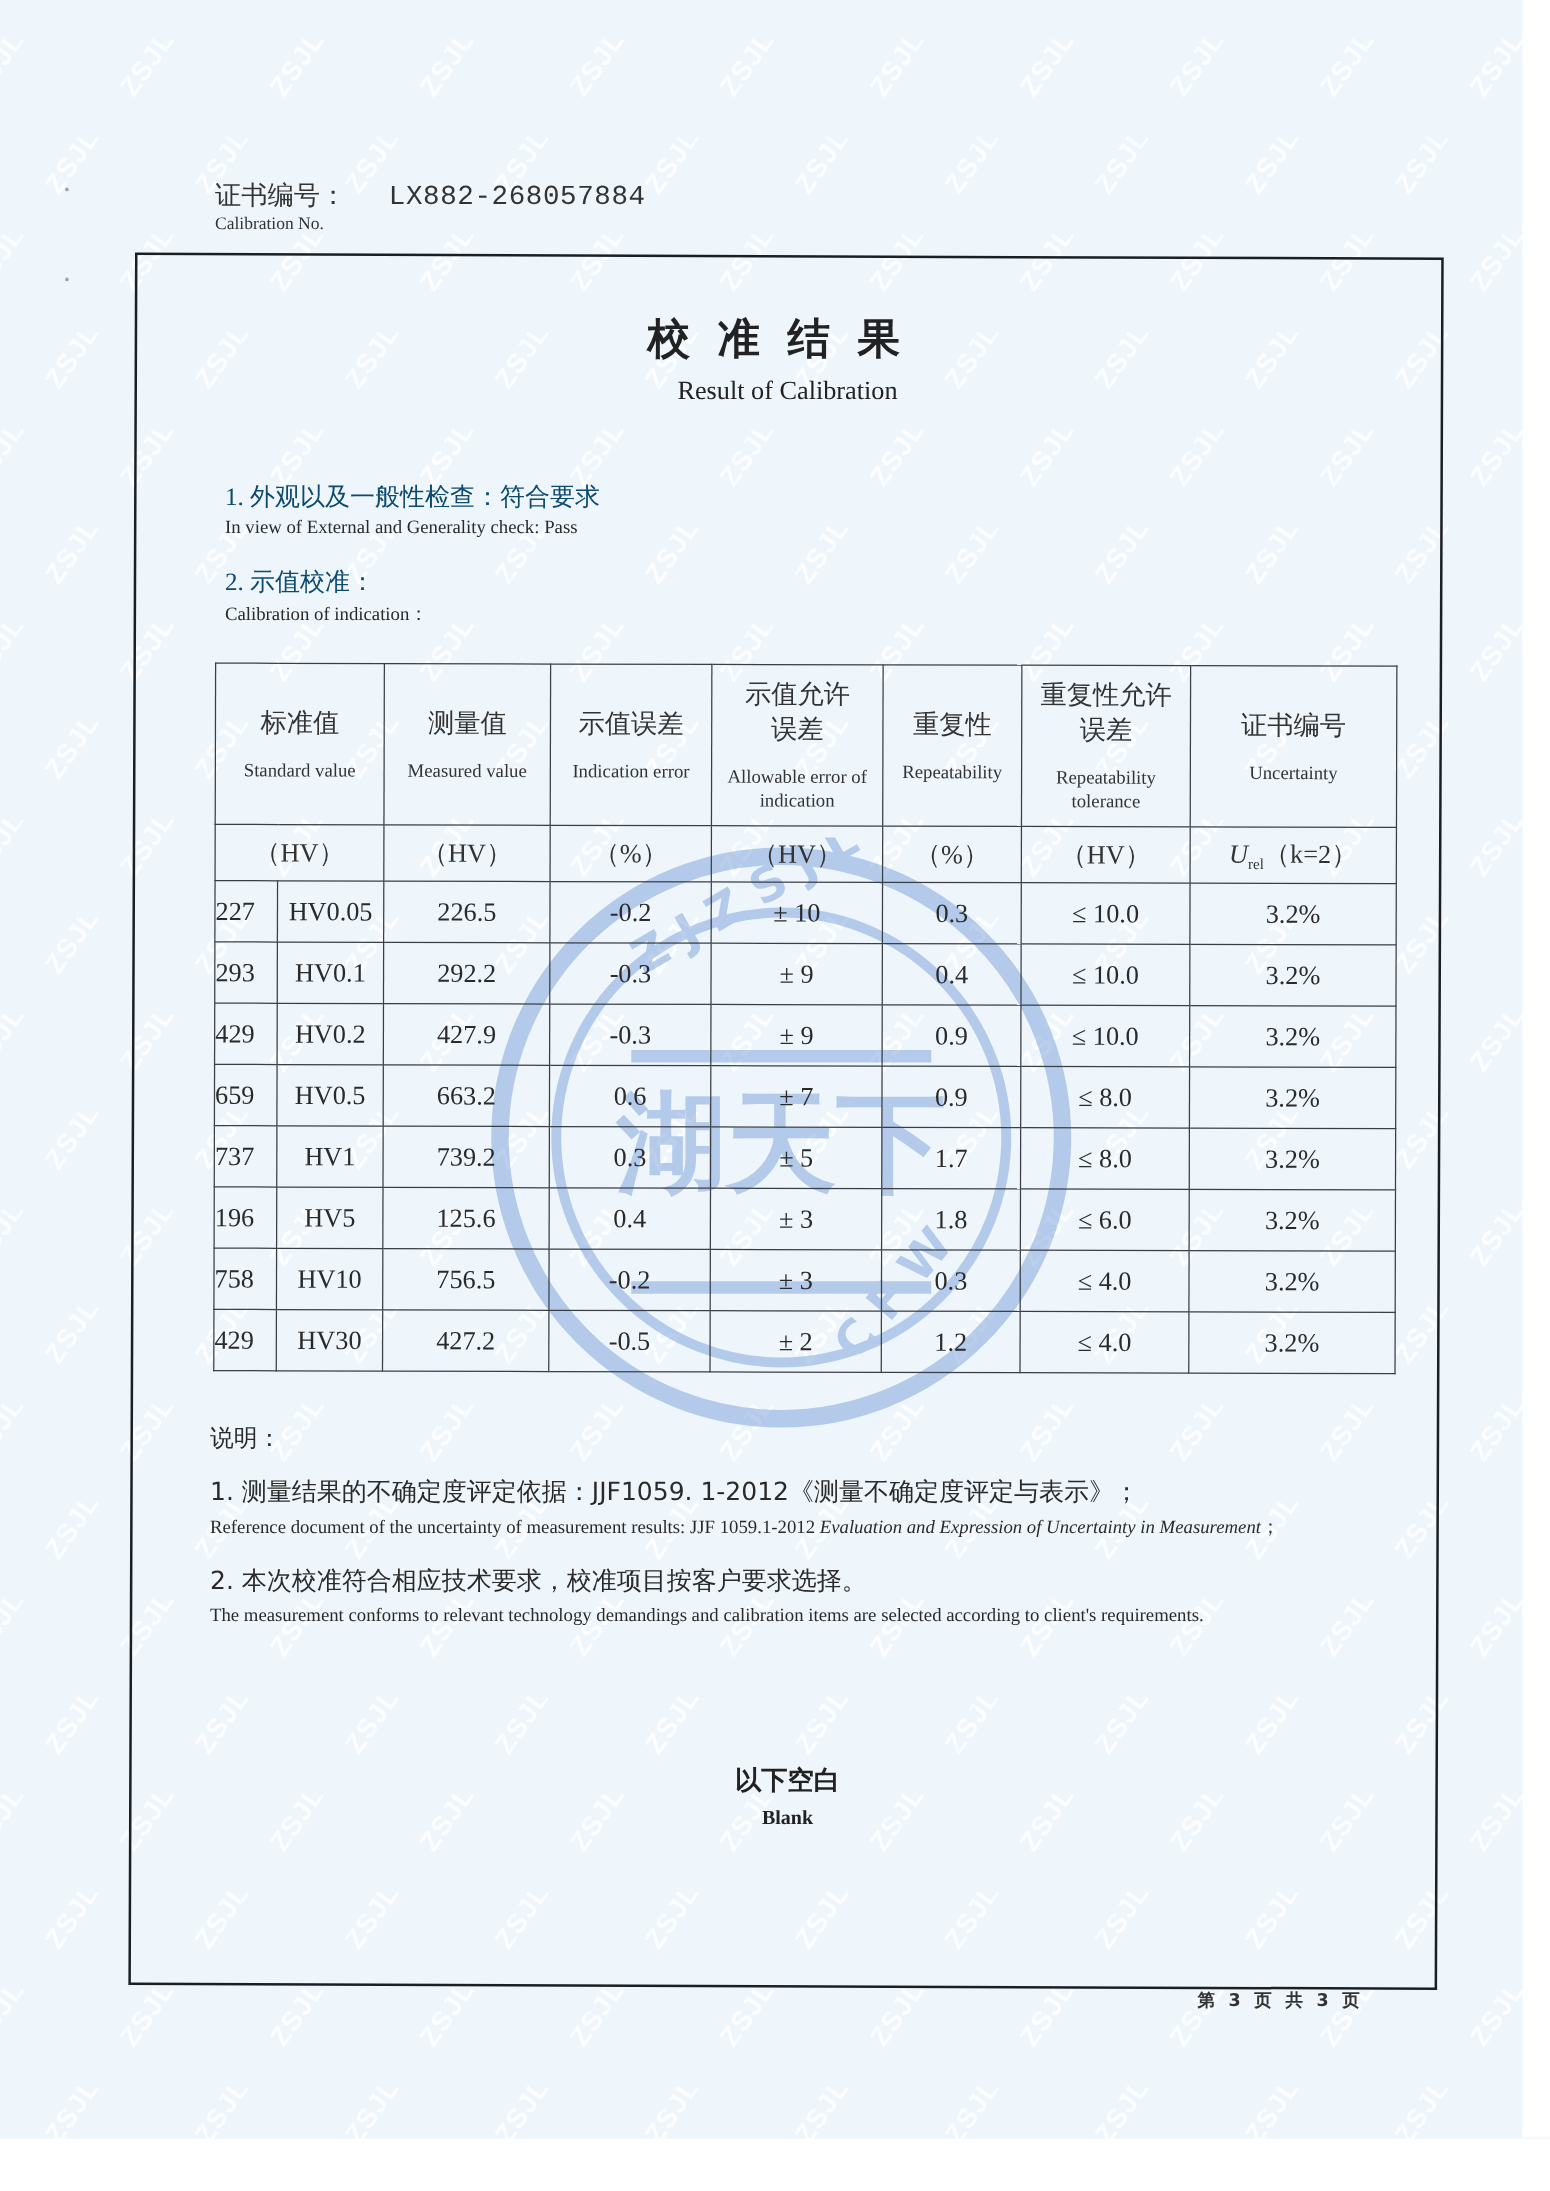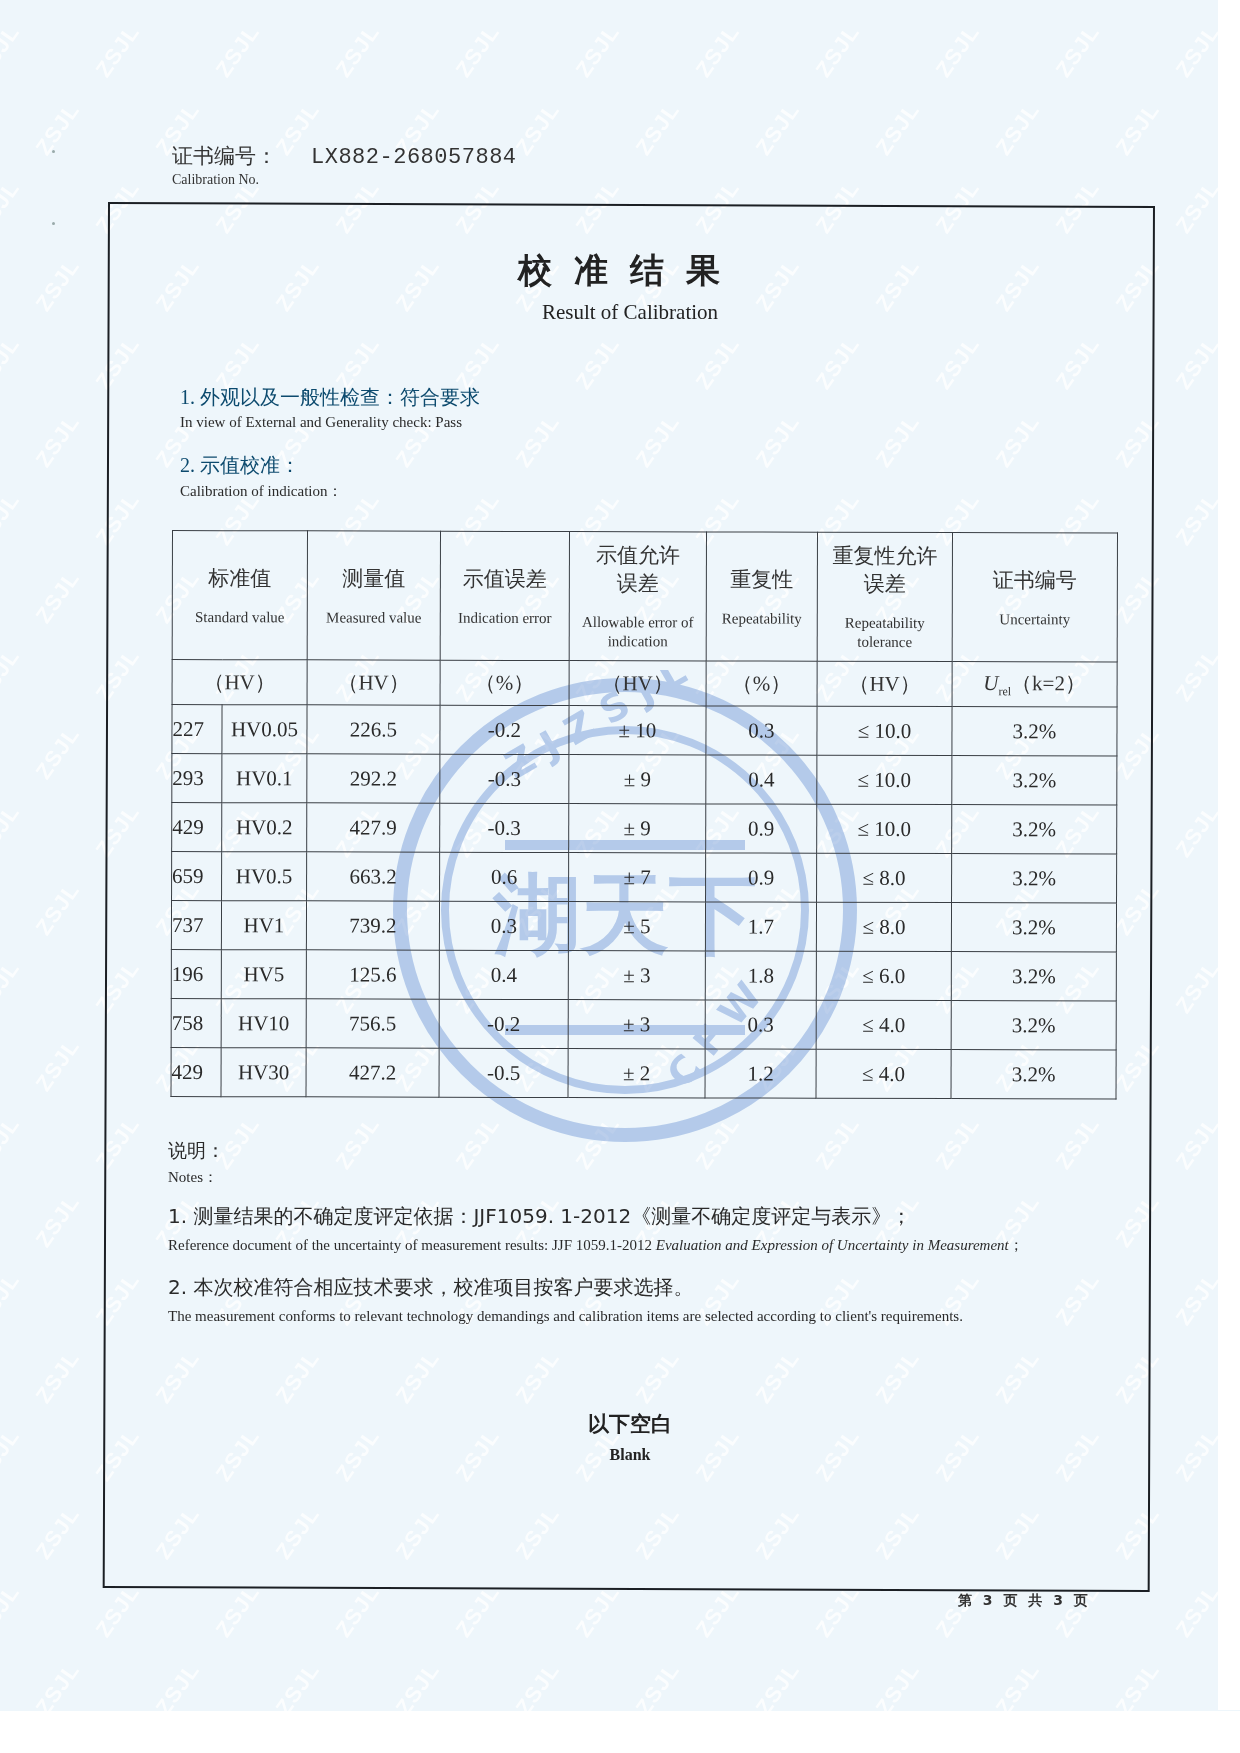--- a/index.html
+++ b/index.html
@@ -480,21 +480,20 @@
         <td>± 2</td>
         <td>1.2</td>
         <td>≤ 4.0</td>
         <td>3.2%</td>
       </tr>
     </tbody>
 </table>
 
 <div class="notes">
   <div class="label-zh">说明：</div>
-  <div class="label-en">Notes：</div>
   <div class="n-zh">1. 测量结果的不确定度评定依据：JJF1059. 1-2012《测量不确定度评定与表示》；</div>
   <div class="n-en"><span>Reference document of the uncertainty of measurement results: JJF 1059.1-2012 </span><i>Evaluation and Expression of Uncertainty in Measurement</i><span>；</span></div>
   <div class="n-zh" style="margin-top:20px">2. 本次校准符合相应技术要求，校准项目按客户要求选择。</div>
   <div class="n-en">The measurement conforms to relevant technology demandings and calibration items are selected according to client's requirements.</div>
 </div>
 
 <div class="blank">
   <div class="zh">以下空白</div>
   <div class="en">Blank</div>
 </div>

